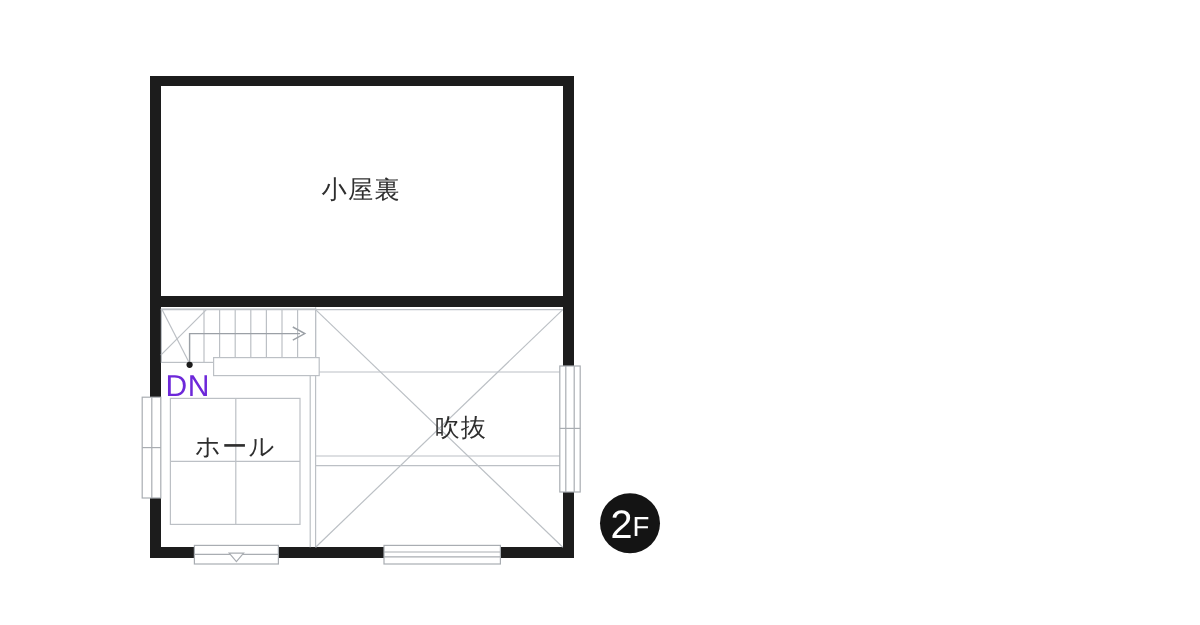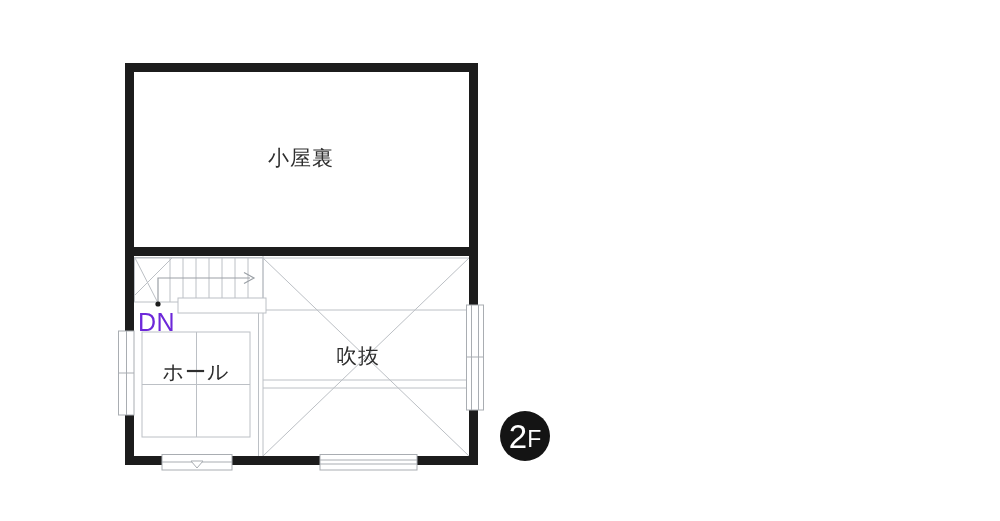--- a/index.html
+++ b/index.html
@@ -133,21 +133,21 @@
       <path d="M191,461 L203,461 L197,468 Z" fill="#ffffff"></path>
 
       <rect x="320" y="454.5" width="97" height="15.5"></rect>
       <line x1="320" y1="460" x2="417" y2="460" fill="none"></line>
       <line x1="320" y1="464" x2="417" y2="464" fill="none"></line>
     </g>
   </svg>
 
   <div class="room-label" style="left:301px; top:158px;">小屋裏</div>
 
-  <div class="room-label" style="left:358px; top:356px;">吹抜</div>
+  <div class="room-label" style="left:384px; top:356px;">吹抜</div>
 
   <div class="room-label" style="left:196px; top:372px;">ホール</div>
 
   <div class="dn-label">DN</div>
 
   <div class="floor-badge">
     <span class="num">2</span>
       <span class="suf">F</span>
   </div>
 

